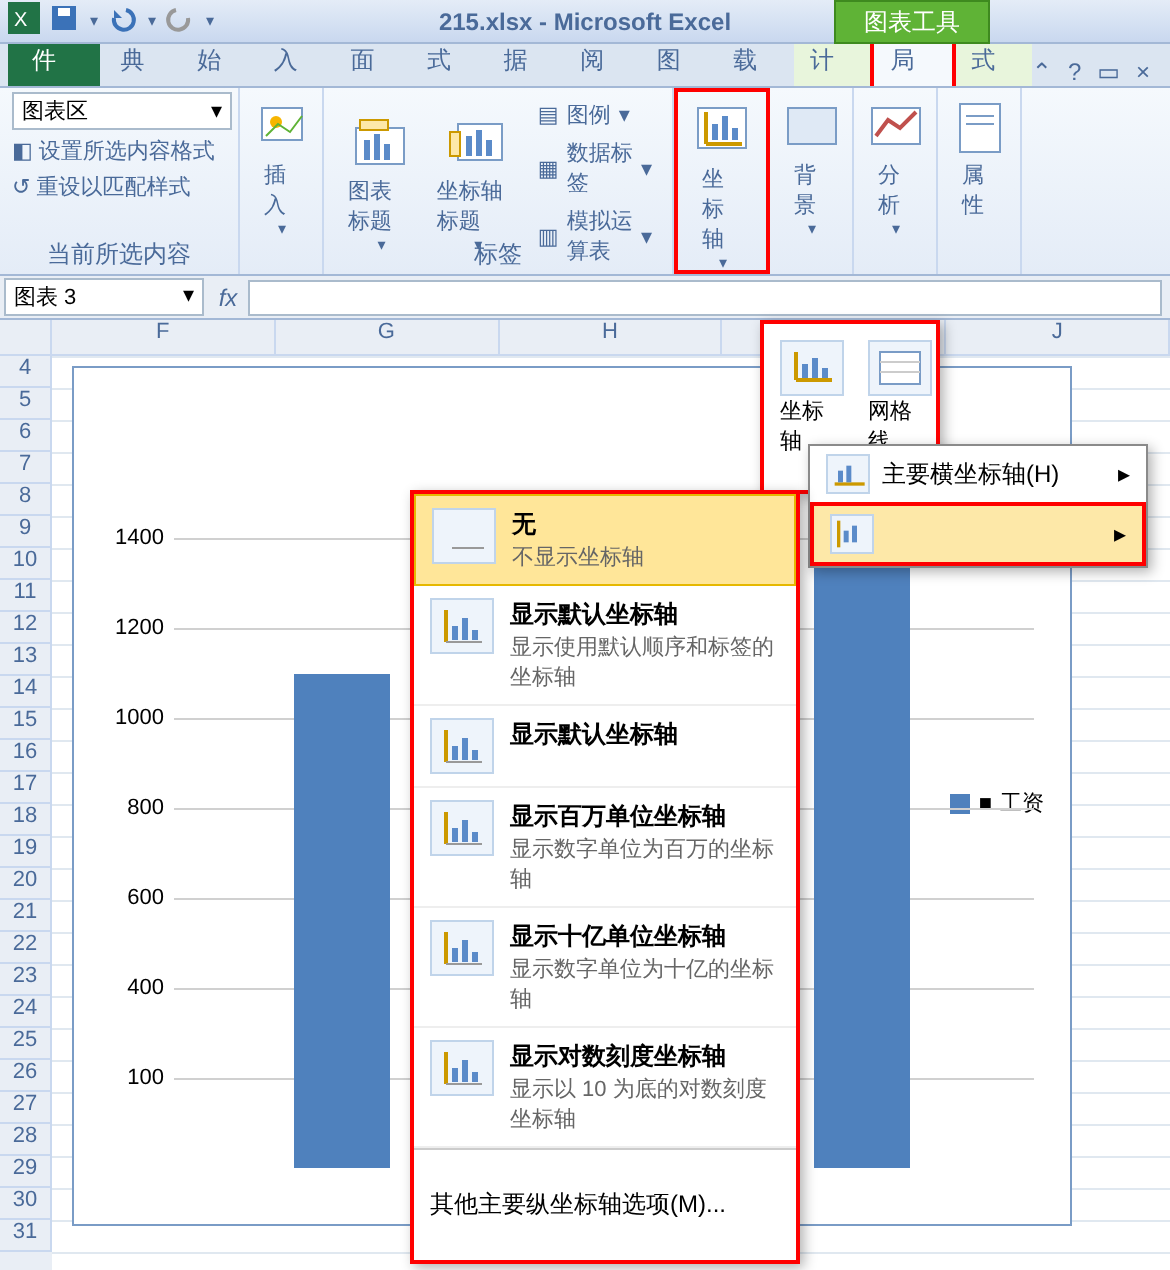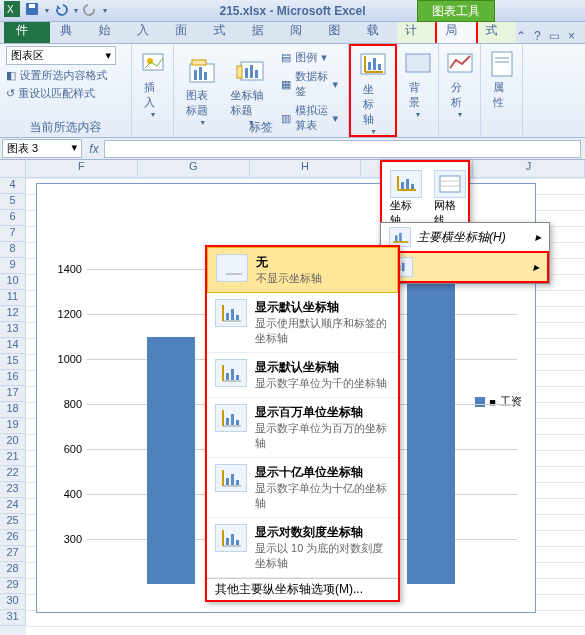--- a/index.html
+++ b/index.html
@@ -21,51 +21,51 @@
 .ribbon-body { height:94px; background:linear-gradient(#f5f9fd,#e4ecf7); border-bottom:1px solid #a3b8d6; display:flex; }
 .rgroup { border-right:1px solid #c9d8ef; padding:2px 6px; display:flex; flex-direction:column; position:relative; }
 .rgroup-label { position:absolute; bottom:1px; left:0; right:0; text-align:center; font-size:12px; color:#4a6a99; }
 .combo { border:1px solid #abc; background:#fff; padding:1px 4px; font-size:11px; display:flex; justify-content:space-between; align-items:center; width:110px; }
 .small-row { display:flex; align-items:center; gap:3px; margin-top:3px; color:#4a6a99; font-size:11px; }
 .big-btn { display:flex; flex-direction:column; align-items:center; padding:2px 6px; color:#4a6a99; font-size:11px; justify-content:center; }
 .big-btn svg { width:32px; height:32px; }
 .med-btn { display:flex; align-items:center; gap:4px; font-size:11px; color:#4a6a99; padding:2px; }
 .hl-red { border:2px solid #ff0000; }
 .formula-bar { height:22px; display:flex; align-items:center; border-bottom:1px solid #a3b8d6; background:#e9eef5; }
-.namebox { width:80px; border:1px solid #abc; background:#fff; margin:2px; padding:1px 4px; font-size:11px; display:flex; justify-content:space-between; }
+.namebox { width:100px; border:1px solid #abc; background:#fff; margin:2px; padding:1px 4px; font-size:11px; display:flex; justify-content:space-between; }
 .fx { width:20px; text-align:center; font-style:italic; color:#4a6a99; }
 .fbar-input { flex:1; background:#fff; border:1px solid #abc; height:18px; margin-right:4px; }
 .sheet-area { position:relative; display:flex; height:475px; }
 .rowhdrs { width:26px; background:#e9eef5; }
 .colhdrs { height:18px; background:#e9eef5; display:flex; position:absolute; top:0; left:26px; right:0; }
 .ch { border-right:1px solid #c9d8ef; border-bottom:1px solid #c9d8ef; text-align:center; font-size:11px; color:#4a6a99; flex:1; min-width:70px; }
 .rh { height:16px; border-bottom:1px solid #c9d8ef; border-right:1px solid #c9d8ef; text-align:center; font-size:11px; color:#4a6a99; }
 .grid { position:absolute; left:26px; top:18px; right:0; bottom:0; background:#fff; }
 .grid-lines { position:absolute; inset:0; background-image:linear-gradient(#e0e8f0 1px,transparent 1px); background-size:100% 16px; }
 .chart { position:absolute; left:10px; top:5px; width:500px; height:430px; background:#fff; border:1px solid #7a9cc6; }
 .chart-plot { position:absolute; left:50px; top:40px; width:430px; height:360px; }
 .gridline { position:absolute; left:0; right:0; border-top:1px solid #d0d0d0; }
 .ylabel { position:absolute; left:-40px; width:35px; text-align:right; font-size:11px; transform:translateY(-50%); }
 .bar { position:absolute; bottom:0; width:48px; background:#4f81bd; }
 .xlabel-v { position:absolute; bottom:-55px; font-size:11px; writing-mode:vertical-rl; text-orientation:upright; }
 .legend { position:absolute; right:-5px; top:170px; font-size:11px; display:flex; align-items:center; gap:4px; }
 .legend-sw { width:10px; height:10px; background:#4f81bd; }
 .dropdown { position:absolute; background:#fff; border:1px solid #8a8a8a; box-shadow:2px 2px 6px rgba(0,0,0,.3); z-index:10; }
 .dd1 { left:380px; top:160px; width:90px; padding:4px; border:2px solid #ff0000; }
 .dd1-item { display:flex; flex-direction:column; align-items:center; padding:4px; font-size:11px; }
-.dd2 { left:380px; top:222px; width:170px;font-style:italic; }
+.dd2 { left:404px; top:222px; width:170px; }
 .dd2-item { display:flex; align-items:center; gap:6px; padding:4px 8px; font-size:12px; }
 .dd2-item:hover,.dd2-item.hl { background:#fde8a8; }
 .dd2-item.sel { border:2px solid #ff0000; }
 .dd3 { left:205px; top:245px; width:195px; border:2px solid #ff0000; }
 .dd3-item { display:flex; align-items:flex-start; gap:8px; padding:6px 8px; border-bottom:1px solid #eee; }
 .dd3-item.sel { background:#ffe699; border:1px solid #e6b800; }
 .dd3-title { font-size:12px; font-weight:bold; }
 .dd3-desc { font-size:11px; color:#666; }
-.dd3-foot { padding:2px 8px; font-size:12px; border-top:1px solid #ccc; }
+.dd3-foot { padding:19px 8px; font-size:12px; border-top:1px solid #ccc; }
 .mini-icon { width:32px; height:28px; background:#eef4fb; border:1px solid #c0d4ea; display:flex; align-items:center; justify-content:center; flex-shrink:0; }
 .mini-icon svg { width:24px; height:20px; }
 </style>
 </head>
 <body>
 
 <div class="titlebar">
   <div class="qat">
     <span><svg viewBox="0 0 16 16">
           <rect width="16" height="16" fill="#217346"></rect>
@@ -108,21 +108,21 @@
   <div class="tab ctx">格式</div>
   <div class="help-icons">
     <span>⌃</span>
     <span>?</span>
     <span>▭</span>
     <span>×</span>
   </div>
 </div>
 
 <div class="ribbon-body">
-  <div class="rgroup" style="width:132px">
+  <div class="rgroup" style="width:120px">
     <div class="combo">
         <span>图表区</span>
         <span>▾</span>
       </div>
     <div class="small-row">
         <span>◧</span>
         <span>设置所选内容格式</span>
       </div>
     <div class="small-row">
         <span>↺</span>
@@ -269,21 +269,21 @@
   <div class="grid">
     <div class="grid-lines"></div>
     <div class="chart">
       <div class="chart-plot" id="plot">
         <div class="legend">
             <div class="legend-sw"></div>
             <span>■</span>
             <span>工资</span>
           </div>
       <div class="gridline" style="top:315px"></div>
-          <div class="ylabel" style="top:315px">300</div>
+          <div class="ylabel" style="top:315px">100</div>
           <div class="gridline" style="top:270px"></div>
           <div class="ylabel" style="top:270px">400</div>
           <div class="gridline" style="top:225px"></div>
           <div class="ylabel" style="top:225px">600</div>
           <div class="gridline" style="top:180px"></div>
           <div class="ylabel" style="top:180px">800</div>
           <div class="gridline" style="top:135px"></div>
           <div class="ylabel" style="top:135px">1000</div>
           <div class="gridline" style="top:90px"></div>
           <div class="ylabel" style="top:90px">1200</div>
@@ -384,21 +384,20 @@
           <svg viewBox="0 0 24 20">
             <line x1="4" y1="2" x2="4" y2="18" stroke="#c90" stroke-width="2"></line>
             <line x1="4" y1="18" x2="22" y2="18" stroke="#999"></line>
             <rect x="7" y="10" width="3" height="7" fill="#5b8bc9"></rect>
             <rect x="12" y="6" width="3" height="11" fill="#5b8bc9"></rect>
             <rect x="17" y="12" width="3" height="5" fill="#5b8bc9"></rect>
           </svg>
         </div>
         <div>
           <div class="dd3-title">显示默认坐标轴</div>
-          <div class="dd3-desc">显示数字单位为千的坐标轴</div>
         </div>
       </div>
       <div class="dd3-item">
         <div class="mini-icon">
           <svg viewBox="0 0 24 20">
             <line x1="4" y1="2" x2="4" y2="18" stroke="#c90" stroke-width="2"></line>
             <line x1="4" y1="18" x2="22" y2="18" stroke="#999"></line>
             <rect x="7" y="10" width="3" height="7" fill="#5b8bc9"></rect>
             <rect x="12" y="6" width="3" height="11" fill="#5b8bc9"></rect>
             <rect x="17" y="12" width="3" height="5" fill="#5b8bc9"></rect>

